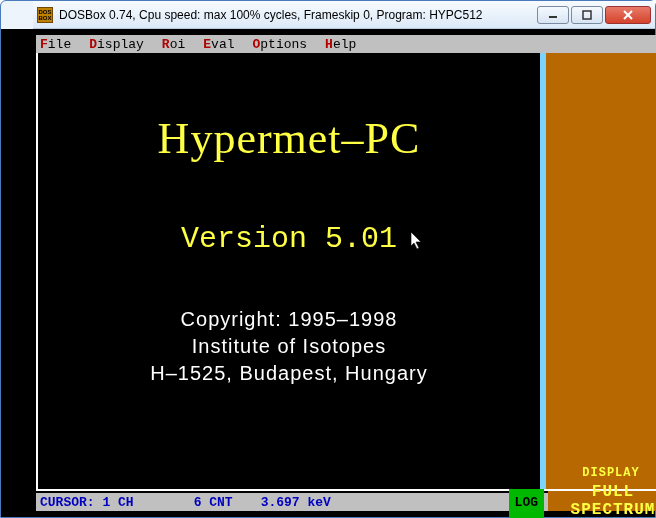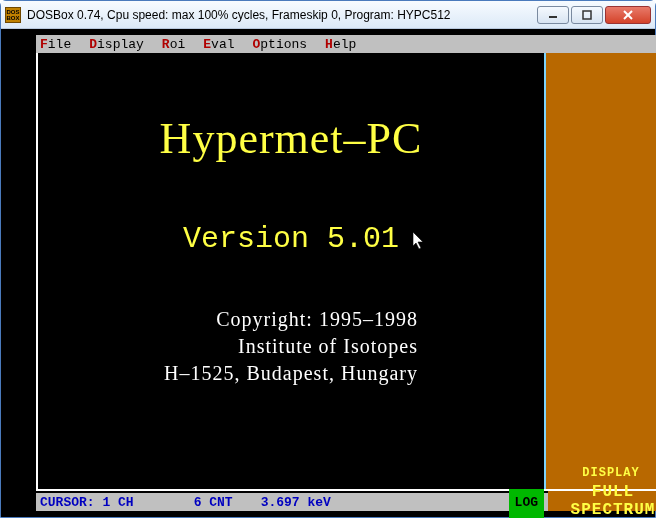--- a/index.html
+++ b/index.html
@@ -21,20 +21,21 @@
     flex-direction: column;
     background: #eef4fb;
   }
   .titlebar {
     height: 28px;
     background: linear-gradient(to bottom, #f7fbff, #dce9f7);
     display: flex;
     align-items: center;
     padding: 0 4px 0 4px;
     border-bottom: 1px solid #b8c8dd;
+    margin-left: 32px;
   }
   .appicon {
     width: 16px; height: 16px;
     background: #c08000;
     border: 1px solid #704800;
     font-size: 6px;
     color: #000;
     font-weight: bold;
     display:flex;align-items:center;justify-content:center;
     line-height:6px;
@@ -93,21 +94,21 @@
   .viewport {
     flex:1;
     display:flex;
     border:2px solid #fff;
     border-top-width:0;
   }
   .mainpane {
     flex:1;
     background:#000;
     position:relative;
-    border-right:2px solid #7dd3fc;
+    border-right:6px solid #7dd3fc;
     display:flex;
     flex-direction:column;
     align-items:center;
     justify-content:flex-start;
     padding-top:60px;
   }
   .splash-title {
     color:#ffff44;
     font-family:"Times New Roman",serif;
     font-size:44px;
@@ -121,23 +122,23 @@
     position:relative;
   }
   .cursor-arrow {
     position:absolute;
     left:230px; top:10px;
     width:12px;height:18px;
     pointer-events:none;
   }
   .splash-copy {
     color:#fff;
-    font-family:Liberation Serif, serif;
+    font-family:Liberation Sans, sans-serif;
     font-size:20px;
-    text-align:right;
+    text-align:center;
     margin-top:50px;
     line-height:1.35;
     letter-spacing:1px;
   }
   .sidepane {
     width:130px;
     background:#b86800;
     display:flex;
     flex-direction:column;
     justify-content:flex-end;

